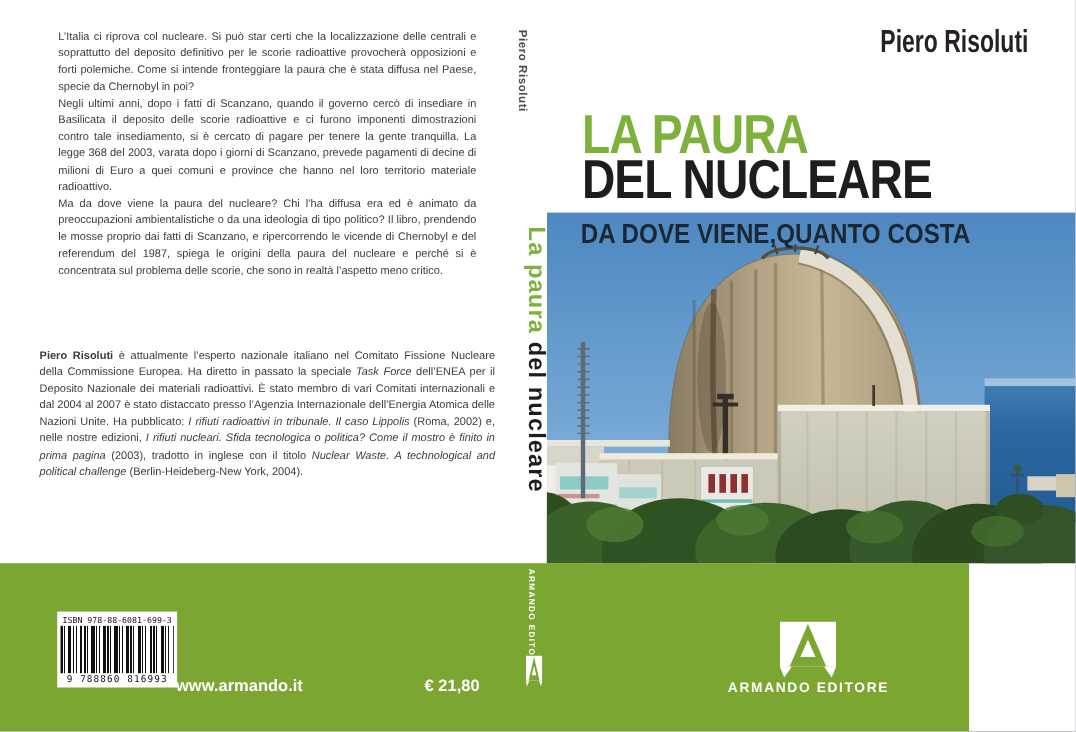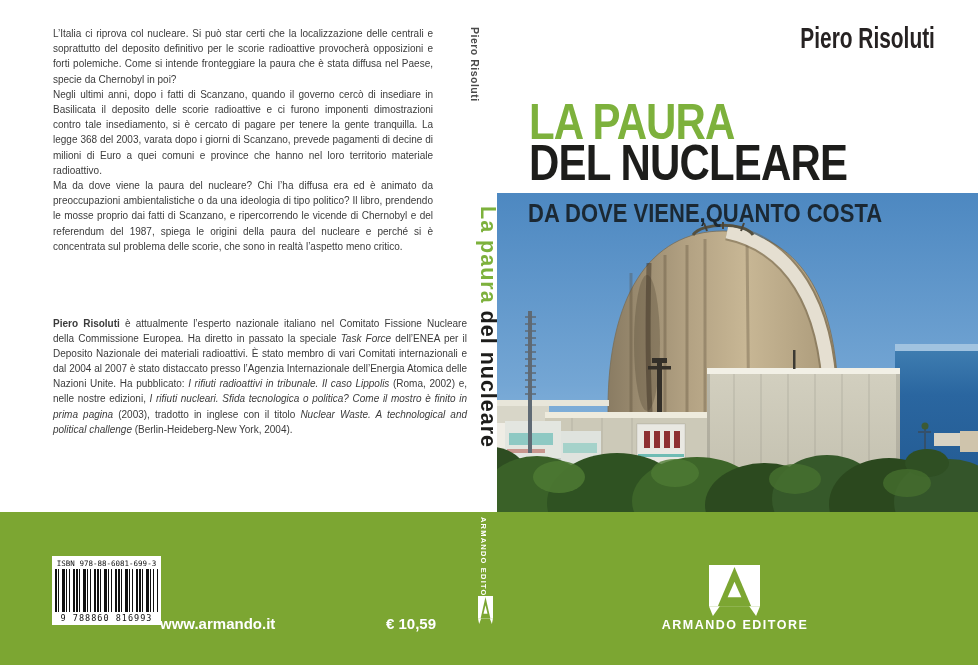--- a/index.html
+++ b/index.html
@@ -14,21 +14,21 @@
     overflow:hidden;font-family:"Liberation Sans",sans-serif;
     margin:0 auto;
   }
   
   .blurb{
     position:absolute;left:53px;top:26px;width:380px;
     font-size:10px;line-height:15.2px;text-align:justify;color:var(--body-ink);
   }
   .blurb p{margin:0;}
   .bio{
-    position:absolute;left:53px;top:316px;width:414px;
+    position:absolute;left:36px;top:316px;width:414px;
     font-size:10px;line-height:15.1px;text-align:justify;color:var(--body-ink);
   }
   .bio .b{font-weight:bold;}
   .bio .i{font-style:italic;}
   
   .spine-author{
     position:absolute;left:469px;top:27px;writing-mode:vertical-rl;
     font-size:10.5px;font-weight:bold;color:#4a4a4a;letter-spacing:.5px;white-space:nowrap;
   }
   .spine-title{
@@ -49,21 +49,21 @@
   .title .t1{display:block;color:var(--accent-green);}
   .title .t2{display:block;}
   
   .photo{position:absolute;left:497px;top:193px;width:481px;height:366px;overflow:hidden;}
   .photo svg{display:block;}
   .subtitle{
     position:absolute;left:31px;top:6px;font-size:25px;font-weight:bold;
     color:#1b2833;transform:scaleX(.88);transform-origin:0 0;white-space:nowrap;
   }
   
-  .band{position:absolute;left:0;top:512px;width:978px;height:153px;background:var(--band-green);text-decoration:underline;}
+  .band{position:absolute;left:0;top:512px;width:881px;height:153px;background:var(--band-green);text-decoration:underline;}
   .barcode{
     position:absolute;left:52px;top:44px;width:109px;height:69px;background:#fff;
     display:flex;flex-direction:column;align-items:center;padding:3px 3px 2px;box-sizing:border-box;
   }
   .isbn-label{font-family:"DejaVu Sans Mono",monospace;font-size:7.5px;color:#111;white-space:nowrap;}
   .bars{
     width:100%;flex:1;margin-top:1px;
     background:repeating-linear-gradient(90deg,
       #101010 0 2px,#fff 2px 3px,#101010 3px 4px,#fff 4px 7px,
       #101010 7px 10px,#fff 10px 11px,#101010 11px 12px,#fff 12px 14px,
@@ -206,21 +206,21 @@
     <div class="subtitle">DA DOVE VIENE,QUANTO COSTA</div>
   </div>
 
   <footer class="band">
     <div class="barcode">
       <div class="isbn-label">ISBN 978-88-6081-699-3</div>
       <div class="bars"></div>
       <div class="digits">9 788860 816993</div>
     </div>
     <div class="website">www.armando.it</div>
-    <div class="price">€ 10,59</div>
+    <div class="price">€ 21,80</div>
 
     <div class="band-spine-pub">ARMANDO EDITORE</div>
     <svg class="spine-logo" width="15" height="28" viewBox="0 0 52 52" preserveAspectRatio="none">
       <rect x="0" y="0" width="52" height="42" fill="#fff"></rect>
       <polygon points="26,2 9,42 43,42" fill="#7CA632"></polygon>
       <polygon points="26,17 19,33 33,33" fill="#fff"></polygon>
       <polygon points="0,42 11,42 4,52" fill="#fff"></polygon>
       <polygon points="52,42 41,42 48,52" fill="#fff"></polygon>
     </svg>
 

